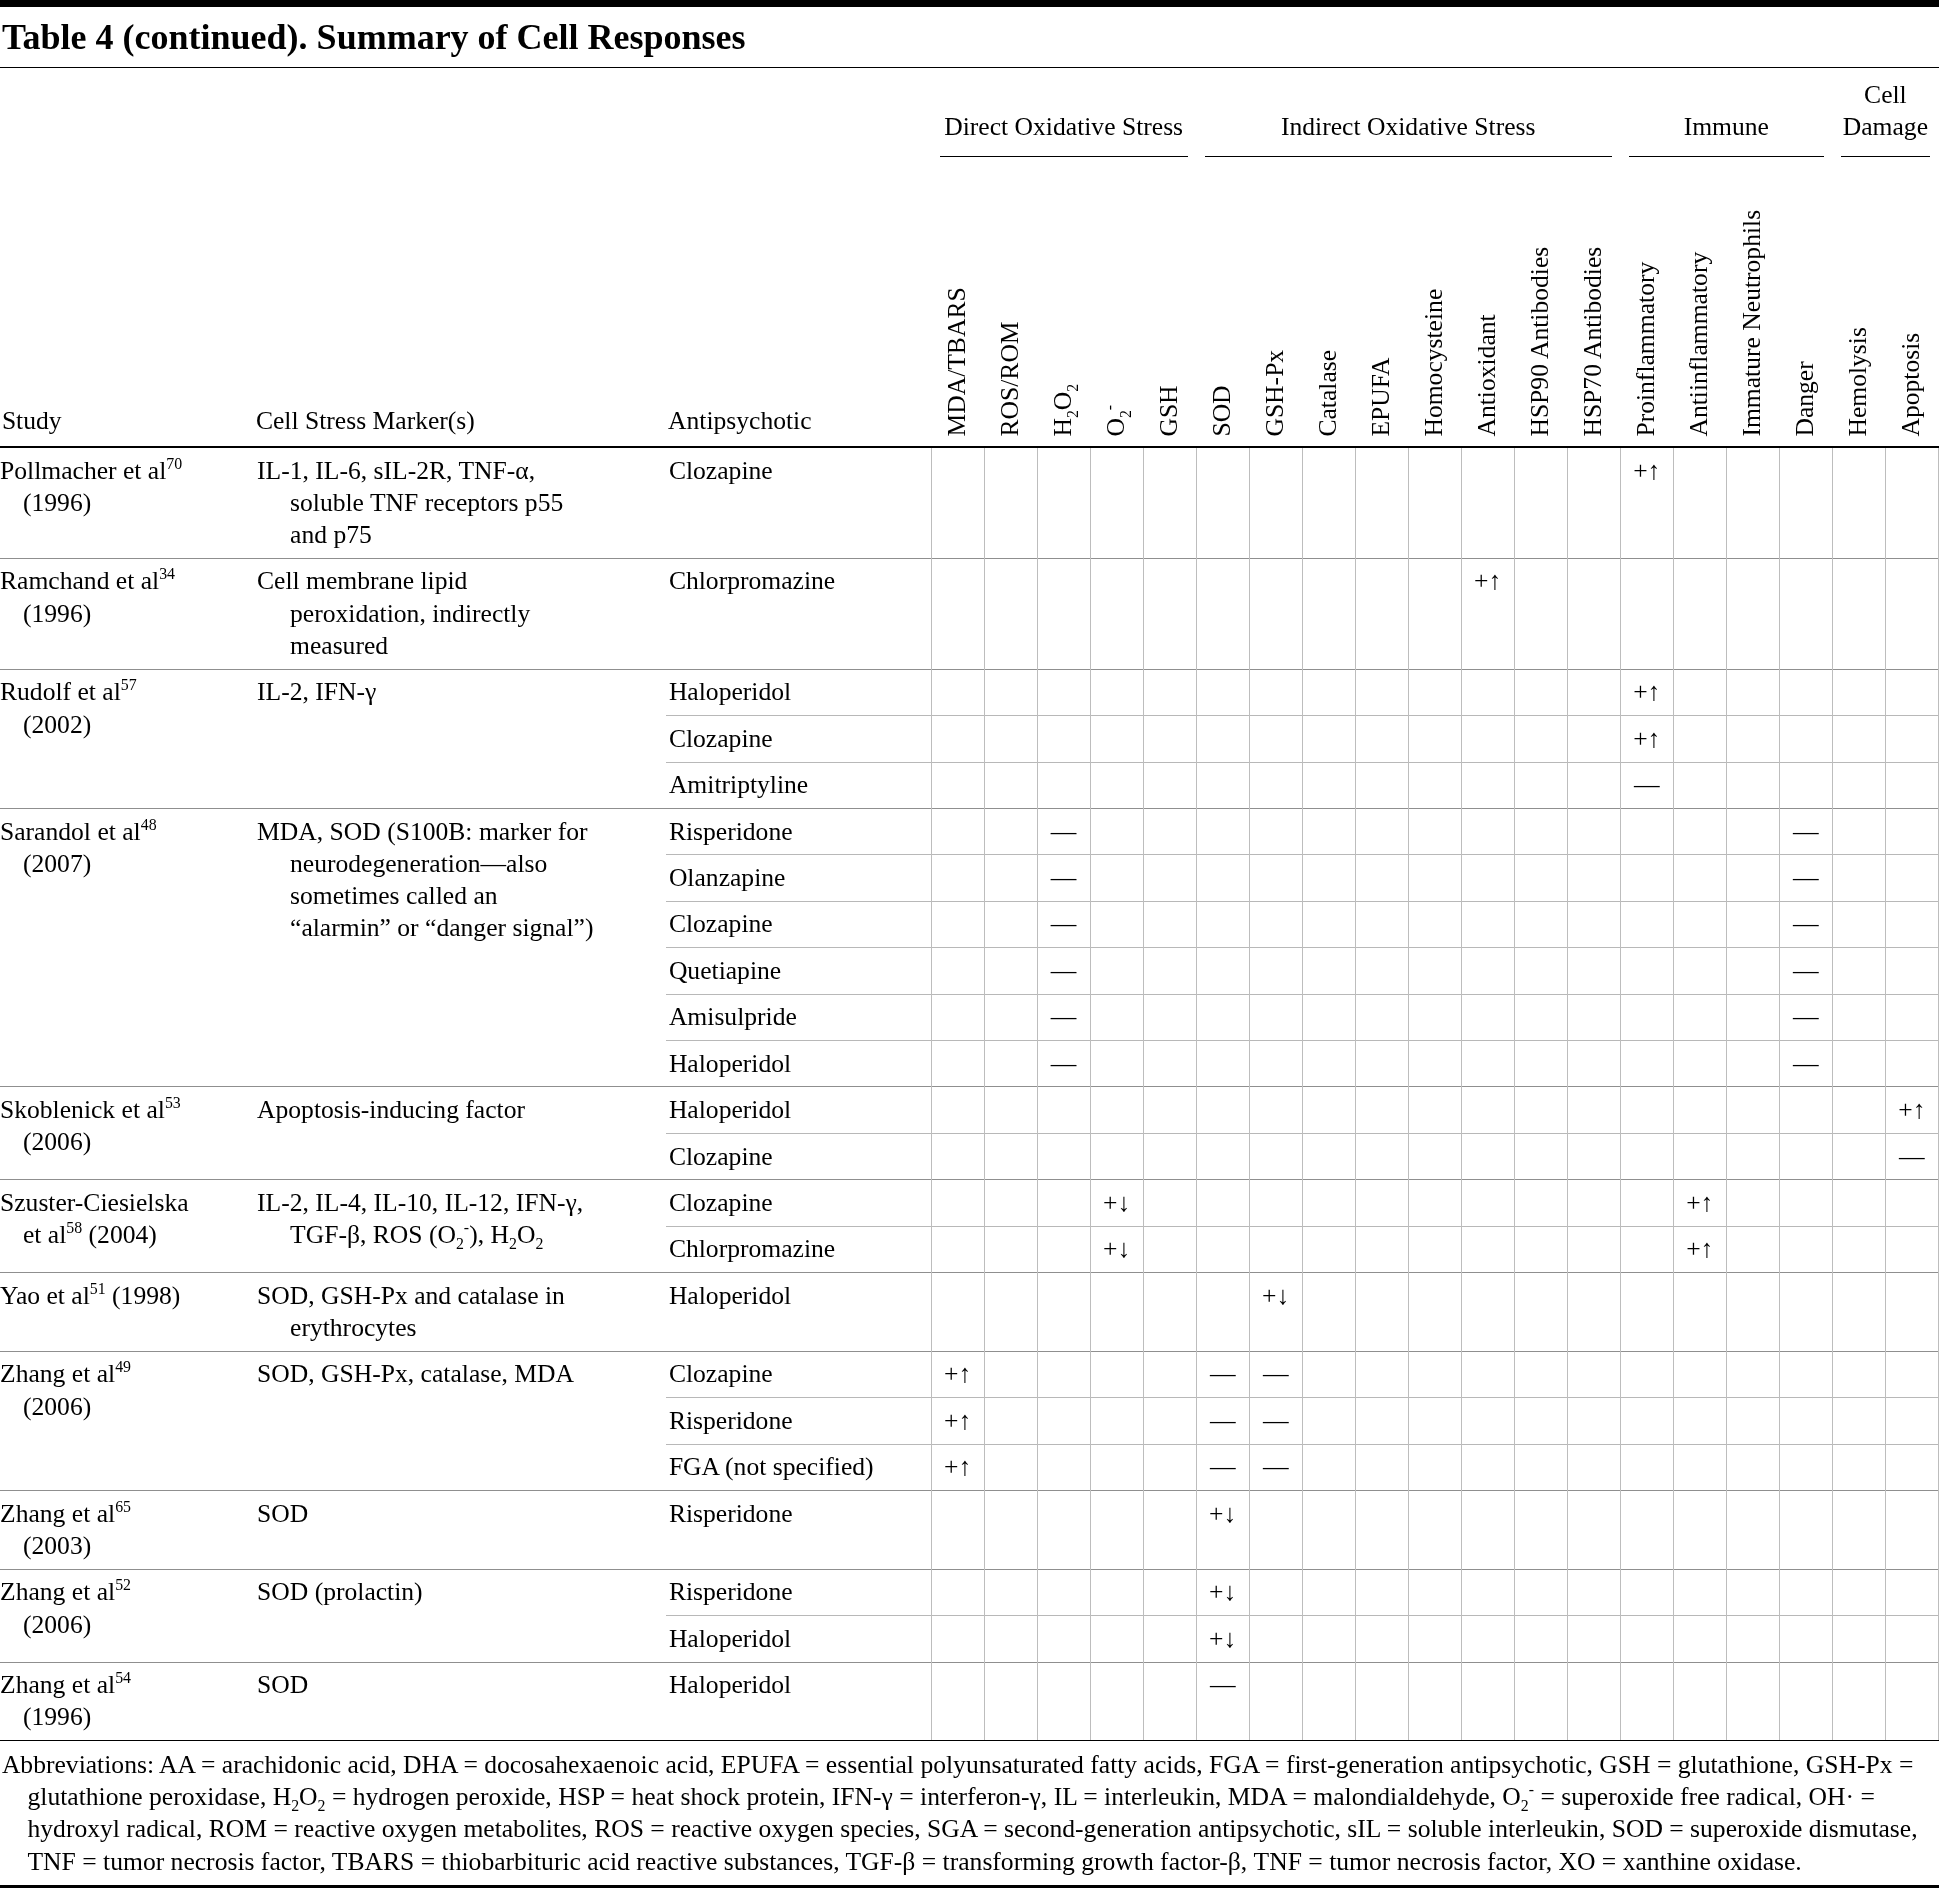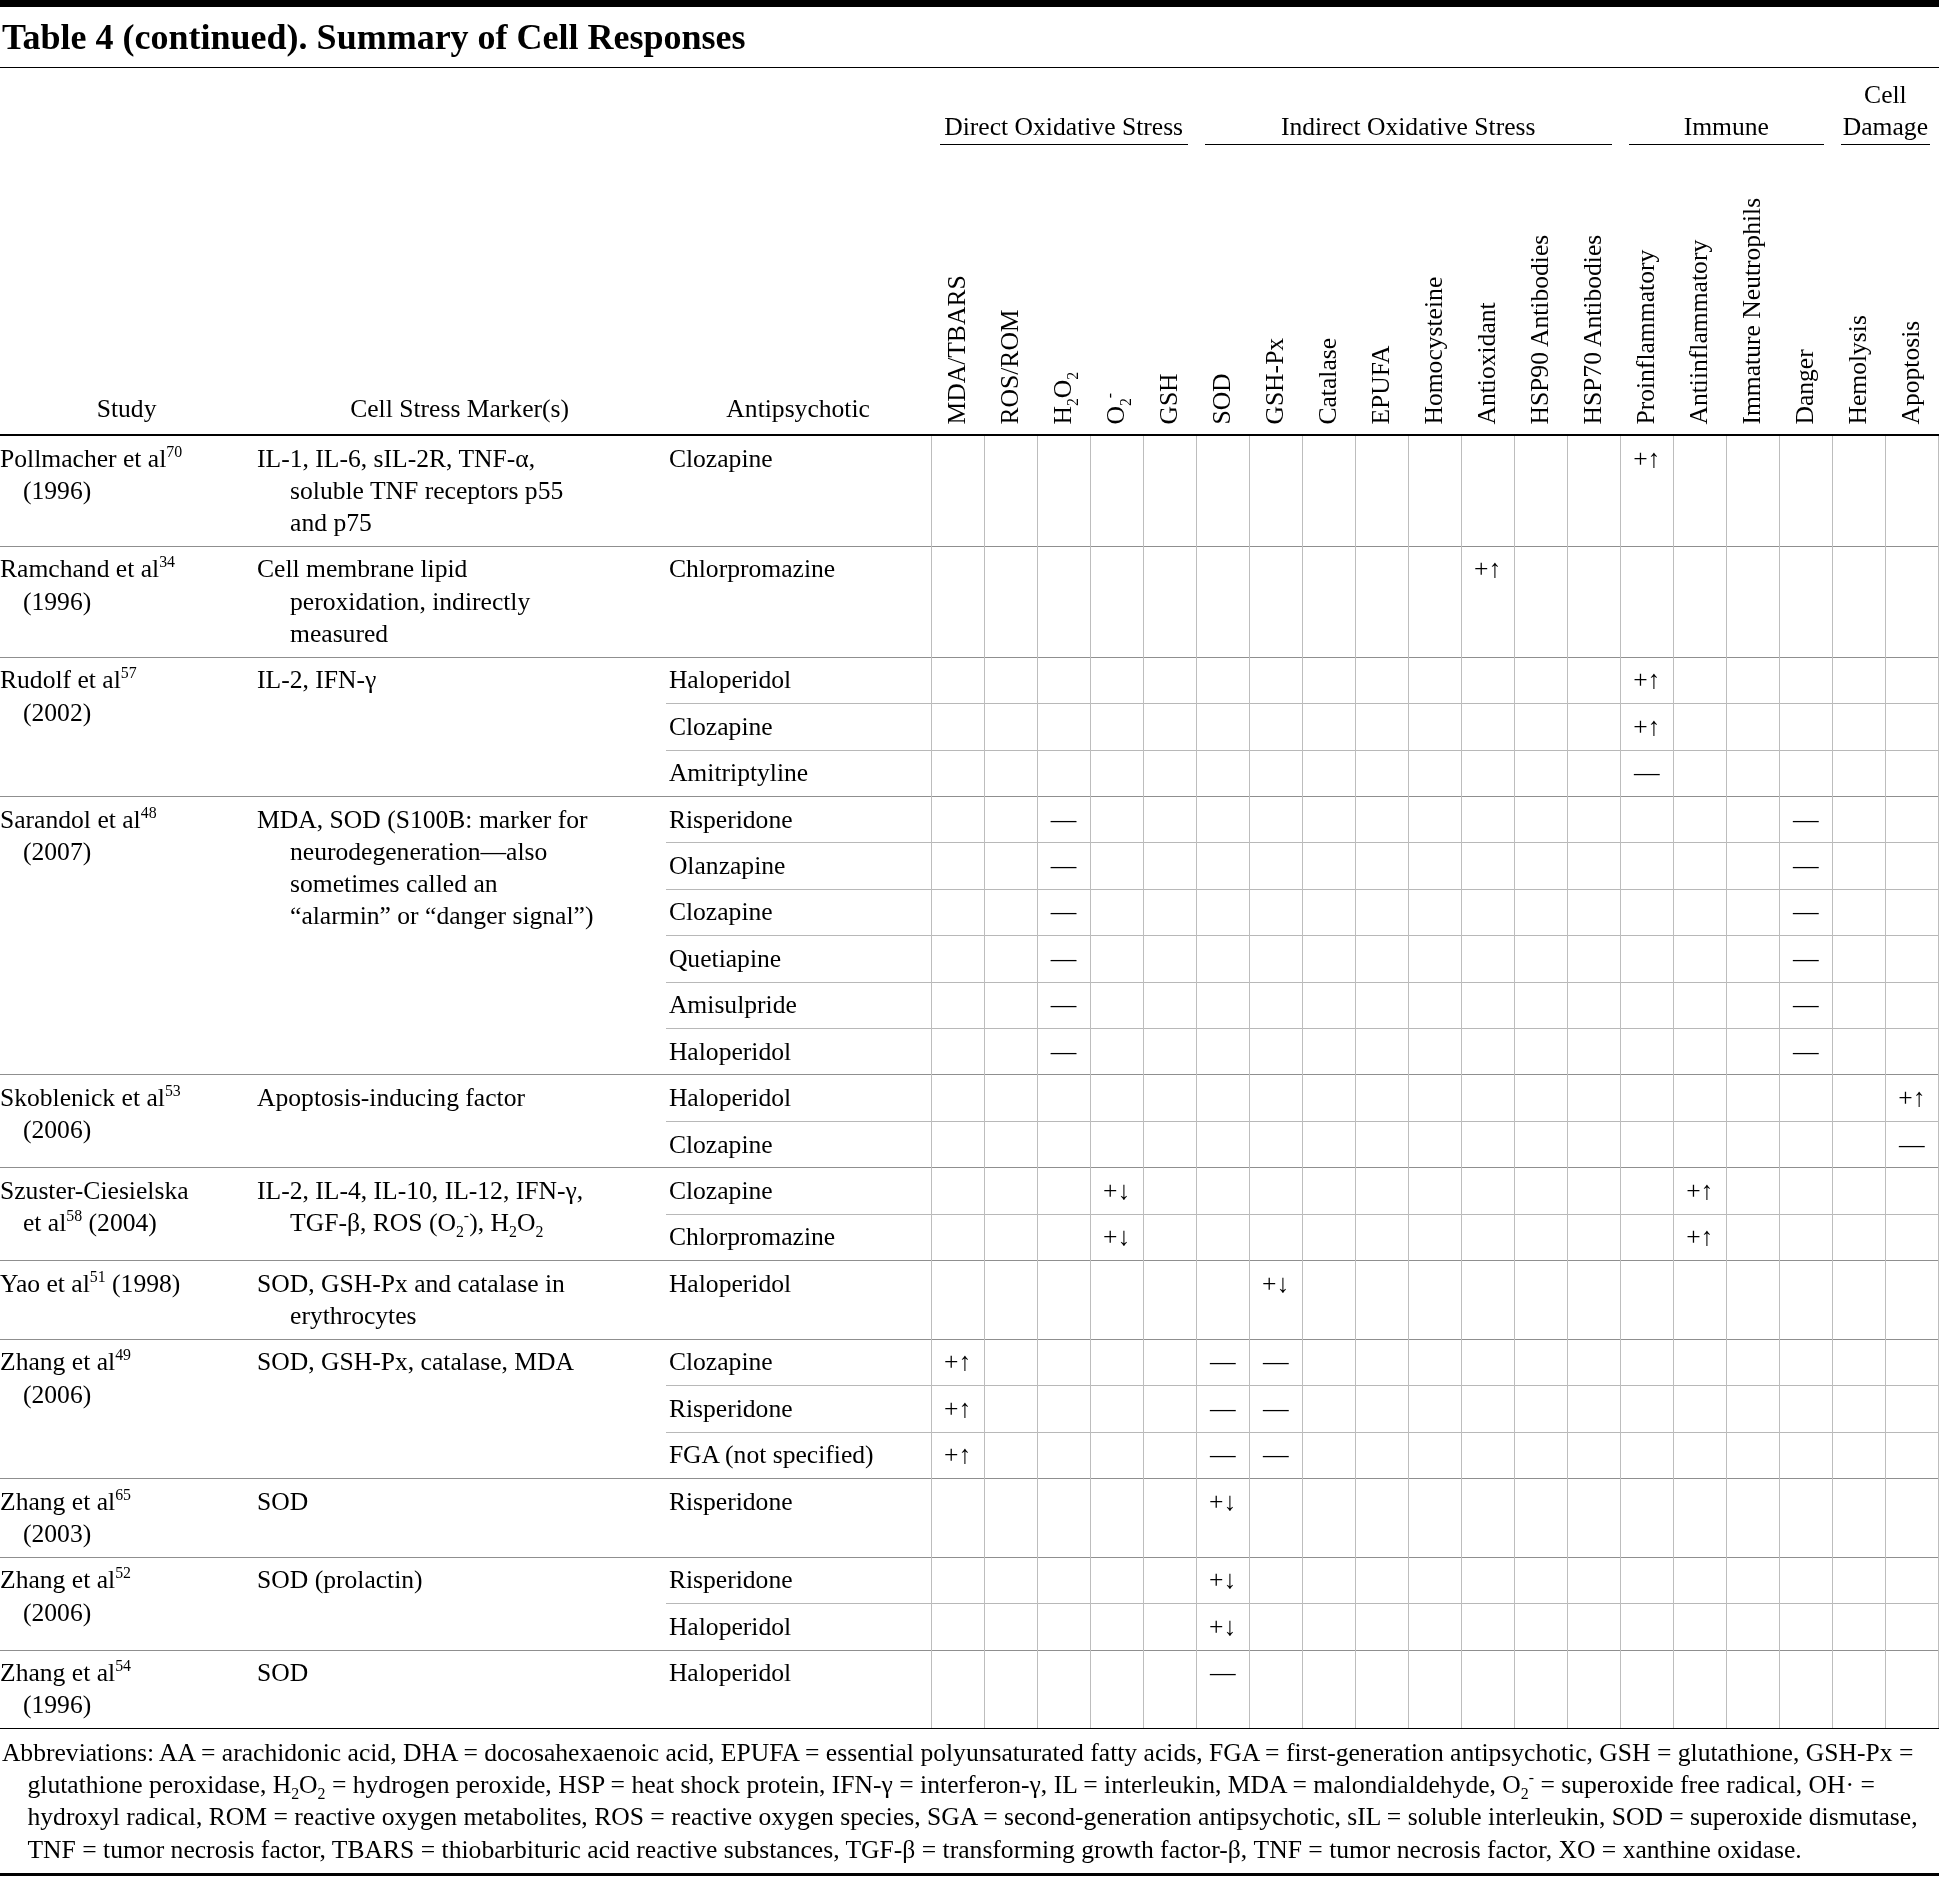--- a/index.html
+++ b/index.html
@@ -5,22 +5,22 @@
   *{box-sizing:border-box;}
   html,body{margin:0;padding:0;background:#ffffff;}
   body{width:1939px;color:#000;font-family:"Liberation Serif","DejaVu Serif",serif;font-size:25.6px;line-height:1.26;}
   sup,sub{font-size:62%;line-height:0;}
   .title-bar{border-top:7.6px solid #000;border-bottom:1.9px solid #000;font-weight:bold;font-size:36px;padding:7.6px 3.8px 6.6px 1.9px;}
   table{border-collapse:collapse;table-layout:fixed;width:1939px;}
   col.col-study{width:254px;} col.col-marker{width:412px;} col.col-drug{width:265px;} col.col-sym{width:53px;}
   th{font-weight:normal;padding:0;}
   th.spacer{border:none;}
   th.group{vertical-align:bottom;padding-top:11.4px;}
-  .group-label{text-align:center;margin:0 8.5px;padding:0 0 1px;border-bottom:1.9px solid #000;line-height:1.25;}
-  th.left-label{vertical-align:bottom;text-align:center;padding:0 2.8px 8.5px 1.9px;border-bottom:2.8px solid #000;}
+  .group-label{text-align:center;margin:0 8.5px;padding:0 0 13px;border-bottom:1.9px solid #000;line-height:1.25;}
+  th.left-label{vertical-align:bottom;text-align:left;padding:0 2.8px 8.5px 1.9px;border-bottom:2.8px solid #000;}
   th.rot{height:290px;position:relative;border-bottom:2.8px solid #000;}
   th.rot>span{position:absolute;bottom:9.5px;left:calc(50% + 12.3px);transform:rotate(-90deg);transform-origin:0 100%;white-space:nowrap;line-height:1;}
   td{vertical-align:top;padding:6.6px 3.8px;}
   td.study{padding-left:0;}
   td.study .cont{padding-left:23px;}
   td.marker{padding-left:36px;text-indent:-33px;white-space:pre-line;margin-left:11px;}
   td.drug{padding-left:2.8px;}
   td.sym{text-align:center;padding-left:0;padding-right:0;border-left:0.9px solid #bdbdbd;}
   td.sym:last-child{border-right:0.9px solid #bdbdbd;}
   tr.group-start>td{border-top:1.4px solid #8f8f8f;}

